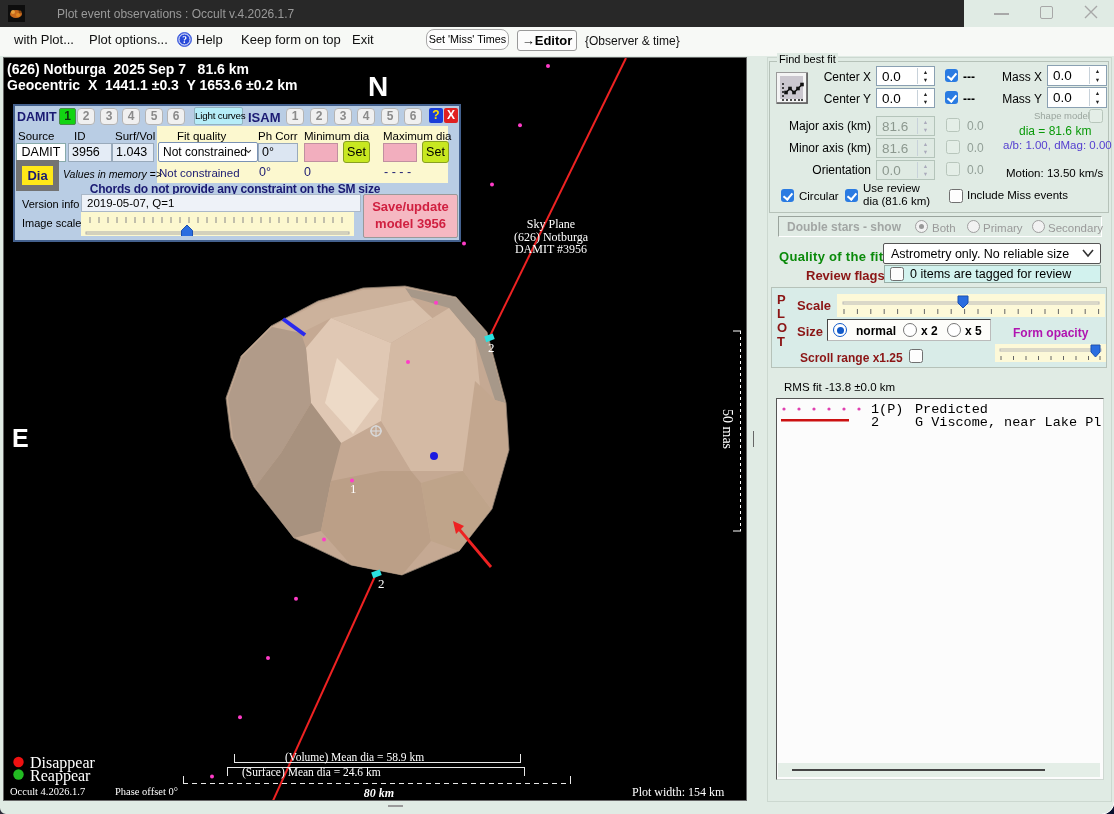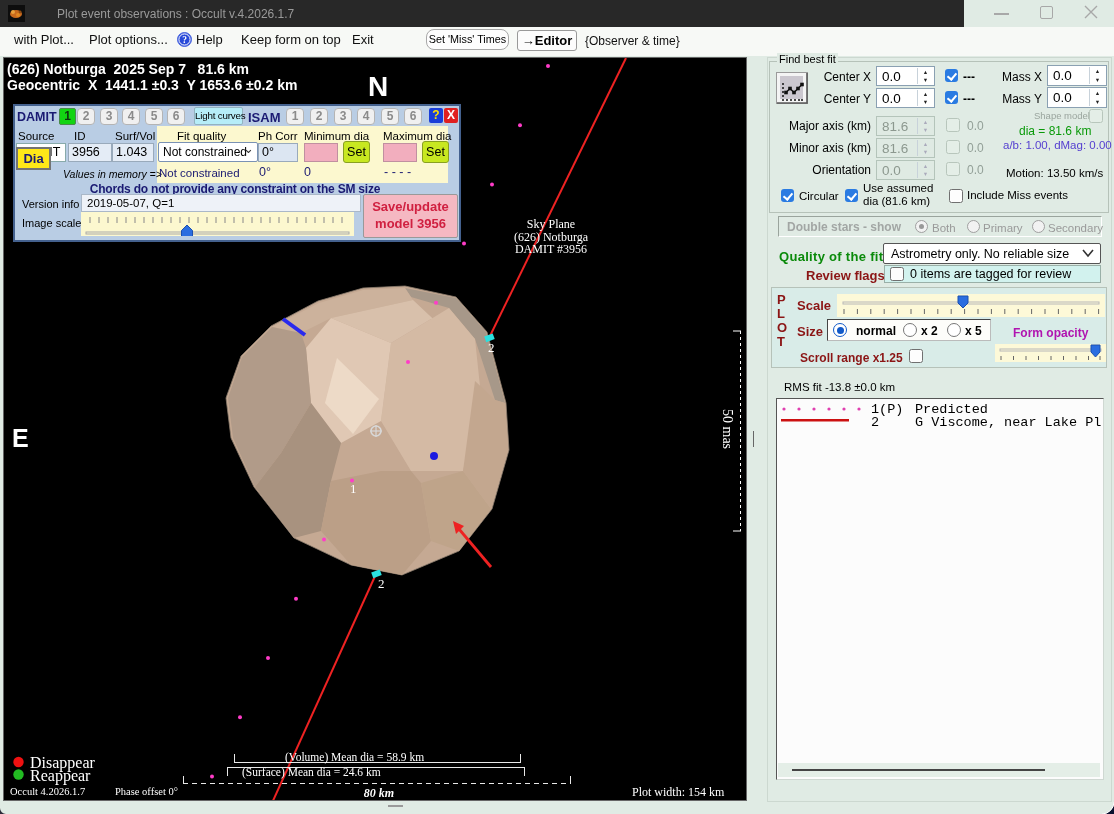--- a/index.html
+++ b/index.html
@@ -199,21 +199,21 @@
   <div class="abs" style="left:3px;top:39px;width:48px;height:17px;background:#fff;border:1px solid #8aa;font-size:12.5px;text-align:center;line-height:17px;">DAMIT</div>
   <div class="abs" style="left:55px;top:39px;width:39px;height:17px;background:#e4ecf6;border:1px solid #9ab;font-size:12.5px;line-height:17px;padding-left:3px;">3956</div>
   <div class="abs" style="left:99px;top:39px;width:37px;height:17px;background:#e4ecf6;border:1px solid #9ab;font-size:12.5px;line-height:17px;padding-left:3px;">1.043</div>
   <div class="abs" style="left:145px;top:38px;width:94px;height:18px;background:#fff;border:1px solid #7a92b4;border-radius:2px;font-size:12px;line-height:18px;padding-left:4px;">Not constrained <span style="position:absolute;right:3px;top:-3px;color:#333;font-size:13px;">⌄</span></div>
   <div class="abs" style="left:245px;top:39px;width:35px;height:17px;background:#dce6f2;border:1px solid #9ab;font-size:12.5px;line-height:17px;padding-left:3px;">0°</div>
   <div class="abs" style="left:291px;top:39px;width:32px;height:17px;background:#f2aebe;border:1px solid #c090a0;"></div>
   <div class="abs" style="left:330px;top:37px;width:25px;height:20px;background:#c8e820;border:1px solid #88a020;border-radius:3px;font-size:12.5px;text-align:center;line-height:20px;">Set</div>
   <div class="abs" style="left:370px;top:39px;width:32px;height:17px;background:#f2aebe;border:1px solid #c090a0;"></div>
   <div class="abs" style="left:409px;top:37px;width:25px;height:20px;background:#c8e820;border:1px solid #88a020;border-radius:3px;font-size:12.5px;text-align:center;line-height:20px;">Set</div>
 
-  <div class="abs" style="left:3px;top:43px;width:31px;height:19px;background:#ffe818;border:2px solid #737373;font-size:13px;font-weight:bold;color:#1a1a72;text-align:center;line-height:19px;">Dia</div>
+  <div class="abs" style="left:3px;top:56px;width:31px;height:19px;background:#ffe818;border:6px solid #737373;font-size:13px;font-weight:bold;color:#1a1a72;text-align:center;line-height:19px;">Dia</div>
   <div class="abs" style="left:43px;top:64px;font-size:10.5px;font-style:italic;margin-left:7px;">Values in memory =&gt;</div>
   <div class="abs navy" style="left:146px;top:63px;font-size:11.5px;">Not constrained</div>
   <div class="abs navy" style="left:246px;top:61px;font-size:12.5px;">0°</div>
   <div class="abs navy" style="left:291px;top:61px;font-size:12.5px;">0</div>
   <div class="abs navy" style="left:371px;top:61px;font-size:12.5px;">- - - -</div>
 
   <div class="abs navy" style="left:0;top:78px;width:444px;text-align:center;font-size:12px;font-weight:bold;letter-spacing:-0.2px;">Chords do not provide any constraint on the SM size</div>
 
   <div class="abs" style="left:9px;top:94px;font-size:11px;">Version info</div>
   <div class="abs" style="left:68px;top:90px;width:273px;height:16px;background:#eef2f8;border:1px solid #aab8c8;font-size:11.5px;line-height:16px;padding-left:5px;">2019-05-07, Q=1</div>
@@ -361,21 +361,21 @@
       <span class="u" style="color:#aab">▲</span>
       <span class="d" style="color:#aab">▼</span>
     </span>
   </div>
 <div class="abs cbdis" style="left:946px;top:162px;"></div>
 <div class="abs" style="left:967px;top:163px;font-size:12px;color:#93a098;">0.0</div>
 <div class="abs lab" style="left:1006px;top:167px;font-size:11.5px;">Motion: 13.50 km/s</div>
 <div class="abs cbb" style="left:781px;top:189px;"></div>
 <div class="abs lab" style="left:799px;top:190px;font-size:11.5px;">Circular</div>
 <div class="abs cbb" style="left:845px;top:189px;"></div>
-<div class="abs lab" style="left:863px;top:182px;font-size:11.5px;">Use assumed</div>
+<div class="abs lab" style="left:863px;top:182px;font-size:11.5px;">Use review</div>
 <div class="abs lab" style="left:863px;top:195px;font-size:11.5px;">dia (81.6 km)</div>
 <div class="abs cbw" style="left:949px;top:189px;"></div>
 <div class="abs lab" style="left:967px;top:189px;font-size:11.5px;">Include Miss events</div>
 
 <div class="abs" style="left:778px;top:216px;width:322px;height:19px;border:1px solid #9aa49d;border-bottom-color:#fff;border-right-color:#fff;"></div>
 <div class="abs" style="left:787px;top:220px;font-size:12px;font-weight:bold;color:#a2a6a4;">Double stars - show</div>
 <div class="abs radgr" style="left:915px;top:220px;"></div>
 <div class="abs" style="left:919px;top:224px;width:5px;height:5px;background:#999;border-radius:50%;"></div>
 <div class="abs" style="left:932px;top:222px;font-size:11.5px;color:#9a9a9a;">Both</div>
 <div class="abs radgr" style="left:967px;top:220px;"></div>

